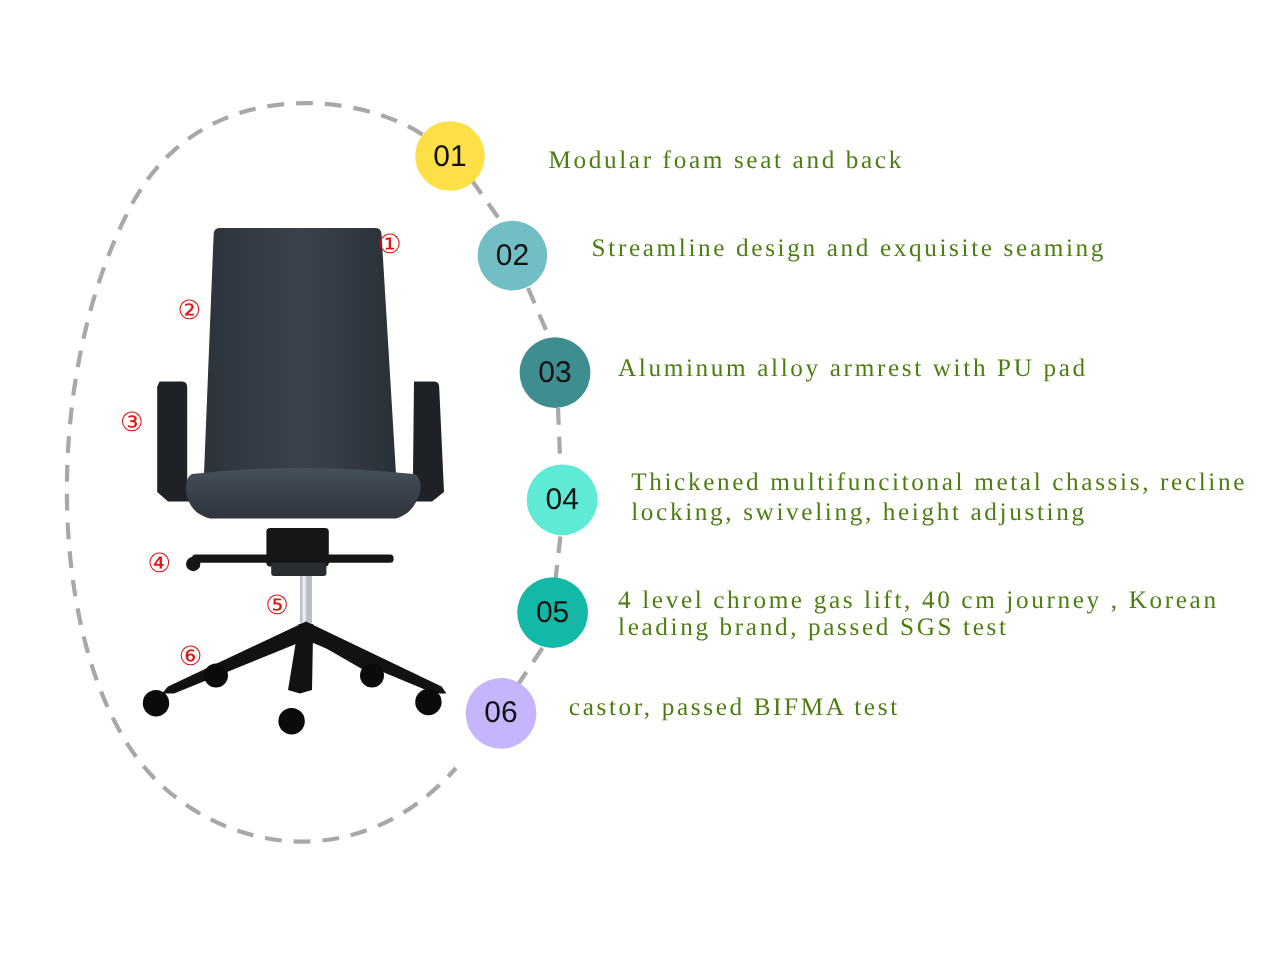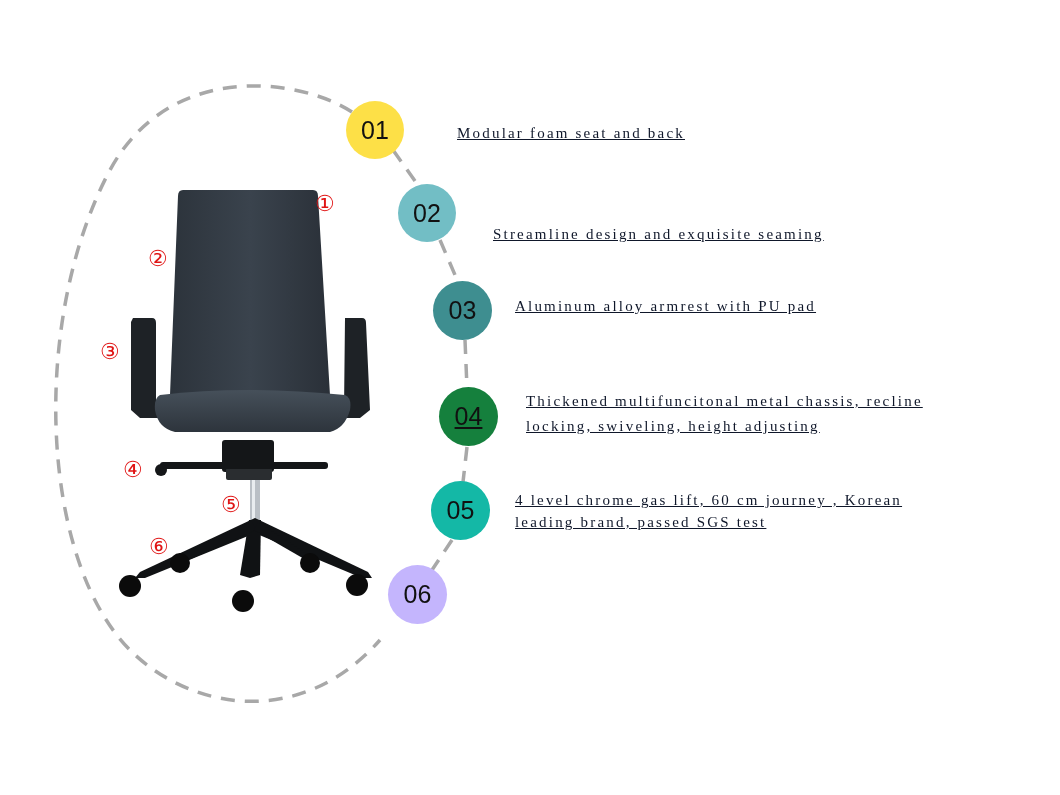--- a/index.html
+++ b/index.html
@@ -1,22 +1,22 @@
 <!DOCTYPE html>
 <html><head>
 <meta charset="utf-8">
 <style>
   html, body { margin: 0; padding: 0; background: #ffffff; }
   body { width: 1060px; height: 795px; position: relative; overflow: hidden; font-family: "Liberation Serif", serif; }
   .stage { position: absolute; left: 0; top: 0; width: 1060px; height: 795px; }
   svg.ring { position: absolute; left: 0; top: 0; }
   .badge { position: absolute; border-radius: 50%; display: flex; align-items: center; justify-content: center;
            font-family: "Liberation Sans", sans-serif; font-size: 25px; color: #111; }
-  .feat { position: absolute; font-family: "Liberation Serif", serif; font-size: 15px; letter-spacing: 2.2px;
-          color: #0f172a; line-height: 25px; white-space: nowrap; text-decoration: underline; }
+  .feat { position: absolute; font-family: "Liberation Serif", serif; font-size: 21px; letter-spacing: 2.2px;
+          color: #4d7c0f; line-height: 25px; white-space: nowrap; }
   .feat span { display: block; }
   .marker { position: absolute; color: #e01515; font-family: "Liberation Serif", serif; font-size: 22px; line-height: 1; }
   .chair { position: absolute; left: 0; top: 0; }
 </style>
 </head>
 <body>
 
 <div class="stage">
 
   <svg class="ring" width="1060" height="795">
@@ -72,36 +72,37 @@
   <div class="marker" style="left:315px;top:193px;">①</div>
   <div class="marker" style="left:148px;top:248px;">②</div>
   <div class="marker" style="left:100px;top:341px;">③</div>
   <div class="marker" style="left:123px;top:459px;">④</div>
   <div class="marker" style="left:221px;top:494px;">⑤</div>
   <div class="marker" style="left:149px;top:536px;">⑥</div>
 
   <div class="badge" style="left:346px;top:101px;width:58px;height:58px;background:#fde047;">01</div>
   <div class="badge" style="left:398px;top:184px;width:58px;height:58px;background:#72bec5;">02</div>
   <div class="badge" style="left:433px;top:281px;width:59px;height:59px;background:#3e8e90;">03</div>
-  <div class="badge" style="left:439px;top:387px;width:59px;height:59px;background:#15803d;text-decoration:underline;">04</div>
+  <div class="badge" style="left:439px;top:387px;width:59px;height:59px;background:#5eead4;">04</div>
   <div class="badge" style="left:431px;top:481px;width:59px;height:59px;background:#14b8a6;">05</div>
   <div class="badge" style="left:388px;top:565px;width:59px;height:59px;background:#c4b5fd;">06</div>
 
   <div class="feat" style="left:457px;top:121px;">
     <span>Modular foam seat and back</span>
   </div>
-  <div class="feat" style="left:493px;top:194px;margin-top:28px;">
+  <div class="feat" style="left:493px;top:194px;">
     <span>Streamline design and exquisite seaming</span>
   </div>
   <div class="feat" style="left:515px;top:294px;">
     <span>Aluminum alloy armrest with PU pad</span>
   </div>
   <div class="feat" style="left:526px;top:389px;">
     <span>Thickened multifuncitonal metal chassis, recline</span>
     <span>locking, swiveling, height adjusting</span>
   </div>
   <div class="feat" style="left:515px;top:489px;line-height:22px;">
-    <span>4 level chrome gas lift, 60 cm journey , Korean</span>
+    <span>4 level chrome gas lift, 40 cm journey , Korean</span>
     <span>leading brand, passed SGS test</span>
   </div>
   <div class="feat" style="left:474px;top:576px;line-height:26px;">
+    <span>castor, passed BIFMA test</span>
   </div>
 </div>
 
 </body></html>

